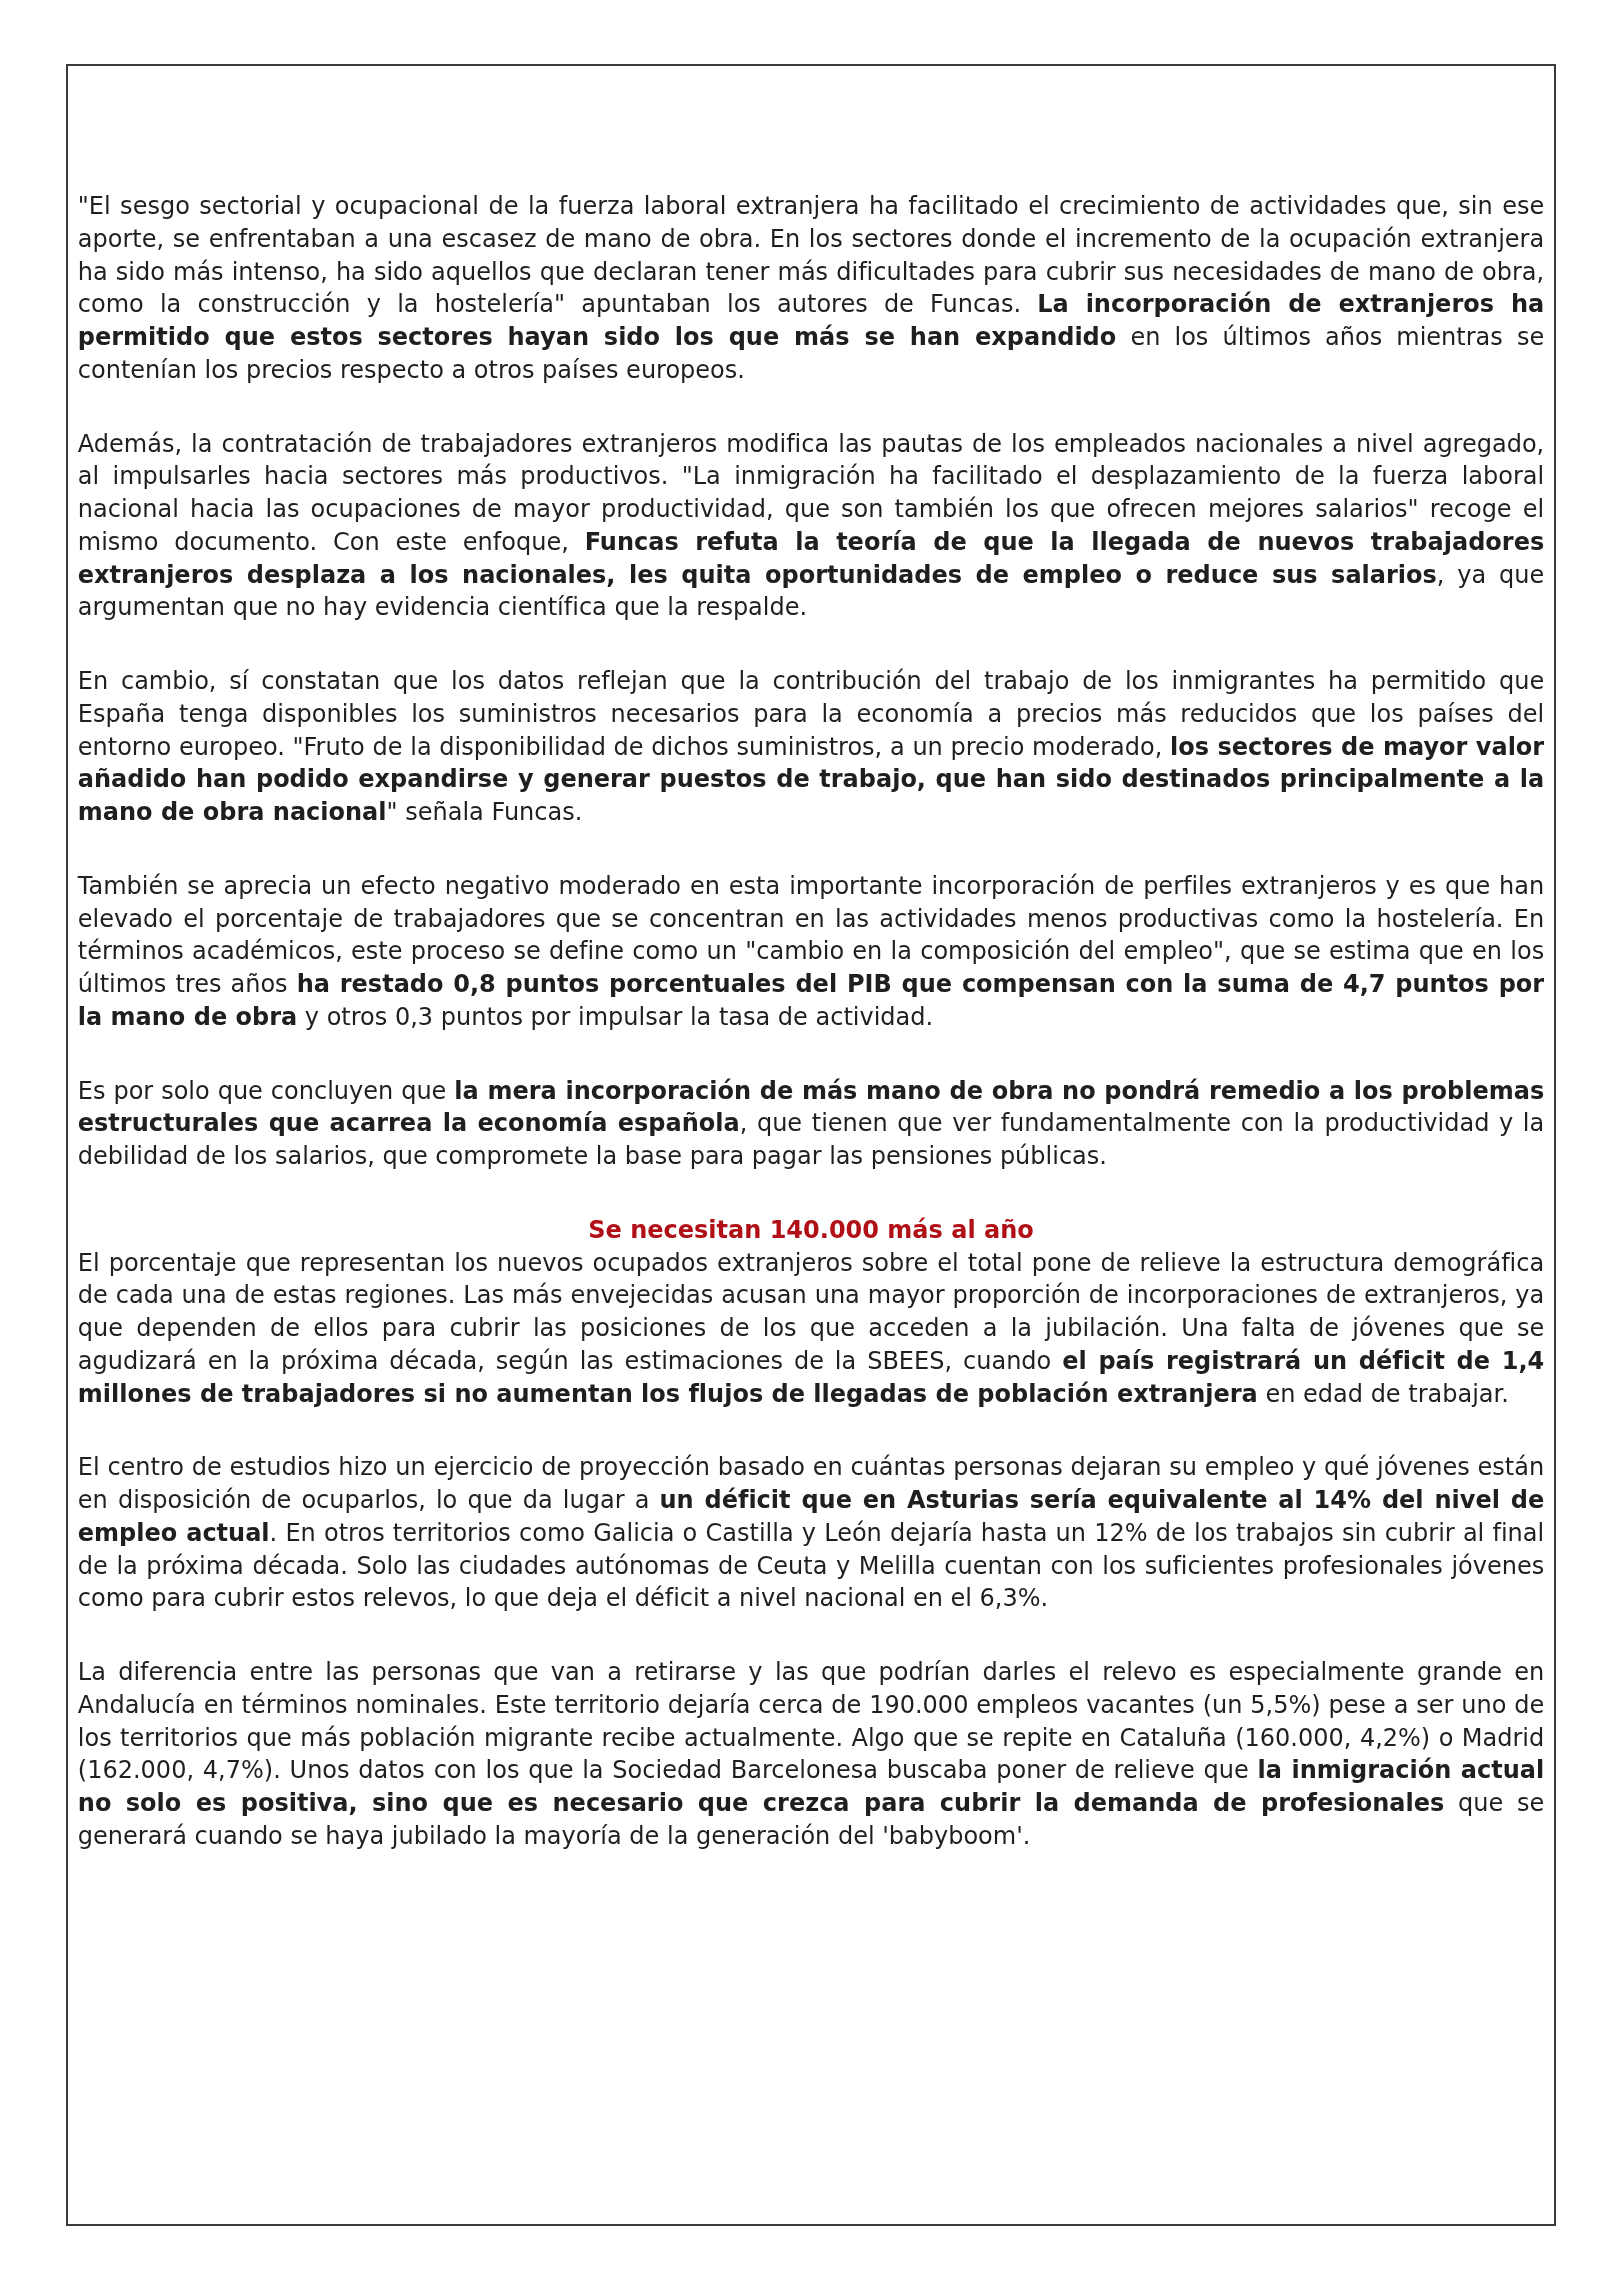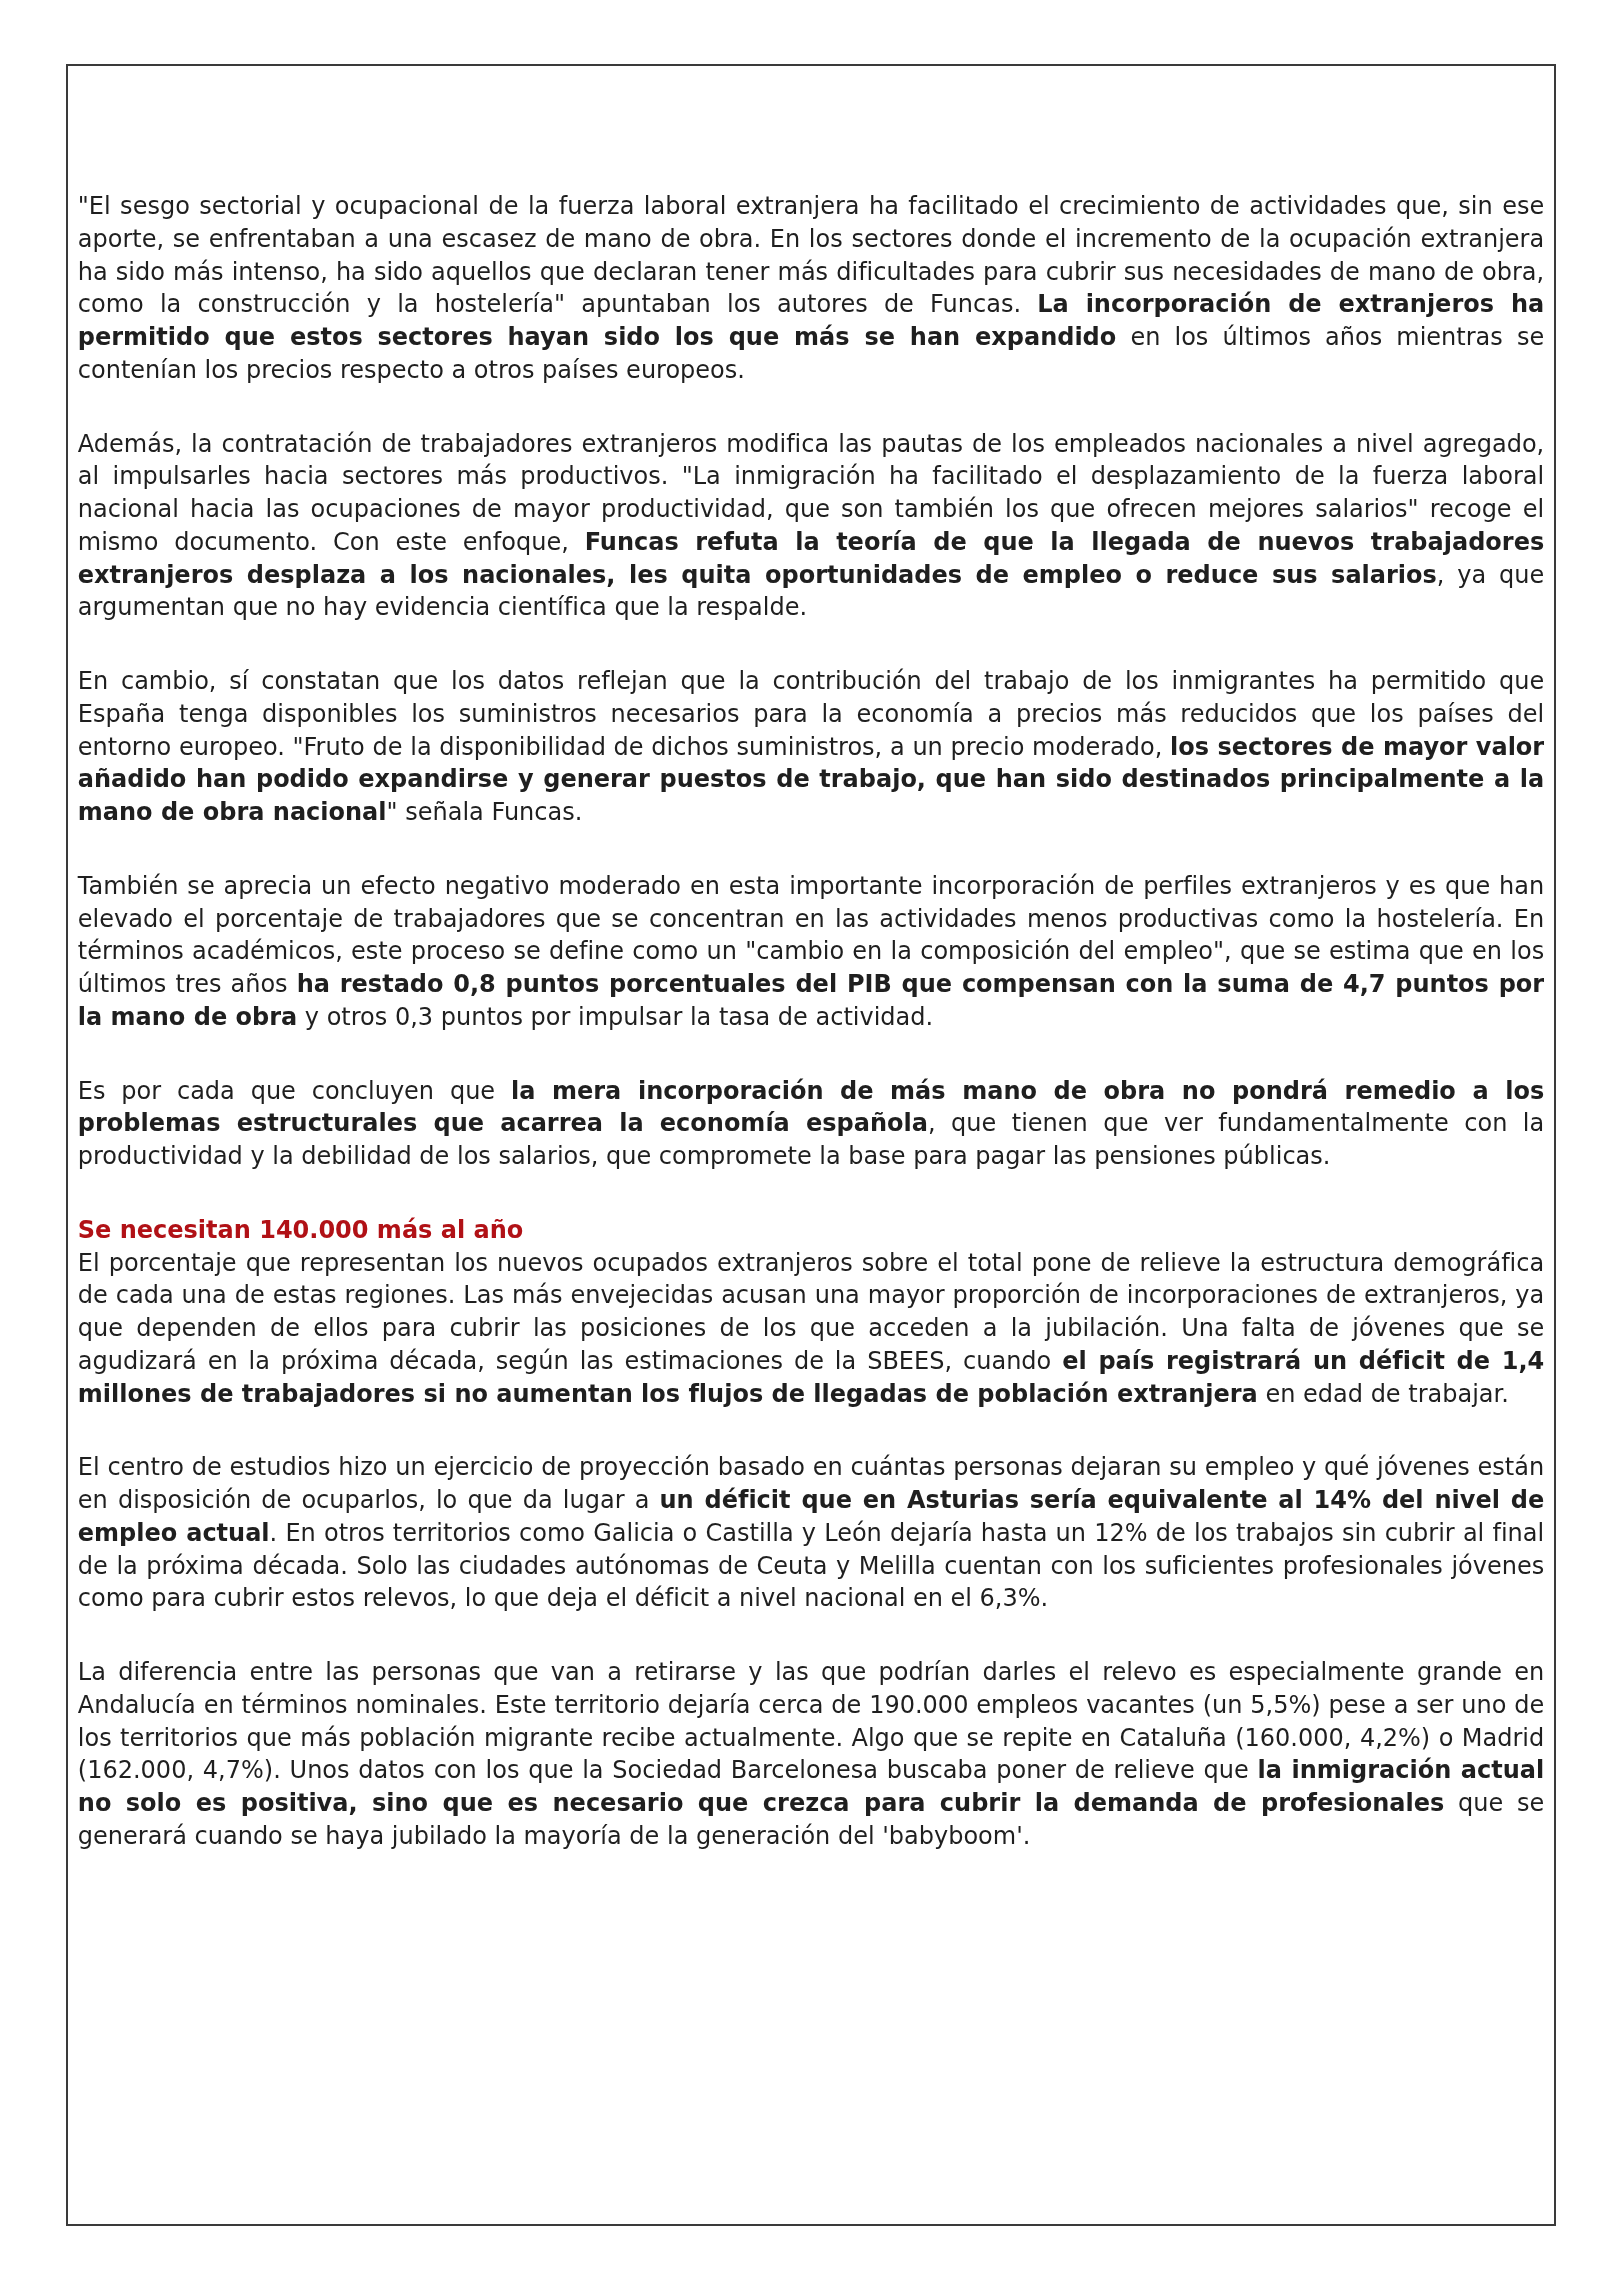--- a/index.html
+++ b/index.html
@@ -44,38 +44,38 @@
   }
   .article-body b{
     font-weight:bold;
   }
   .section-heading{
     margin:0;
     font-size:24px;
     line-height:1.365;
     font-weight:bold;
     color:var(--red);
-    text-align:left;
+    text-align:center;
   }
 </style>
 </head>
 <body>
 
 <div class="page-frame">
   <article class="article-body">
 
     <p><span>"El sesgo sectorial y ocupacional de la fuerza laboral extranjera ha facilitado el crecimiento de actividades que, sin ese aporte, se enfrentaban a una escasez de mano de obra. En los sectores donde el incremento de la ocupación extranjera ha sido más intenso, ha sido aquellos que declaran tener más dificultades para cubrir sus necesidades de mano de obra, como la construcción y la hostelería" apuntaban los autores de Funcas. </span><b>La incorporación de extranjeros ha permitido que estos sectores hayan sido los que más se han expandido</b><span> en los últimos años mientras se contenían los precios respecto a otros países europeos.</span></p>
 
     <p><span>Además, la contratación de trabajadores extranjeros modifica las pautas de los empleados nacionales a nivel agregado, al impulsarles hacia sectores más productivos. "La inmigración ha facilitado el desplazamiento de la fuerza laboral nacional hacia las ocupaciones de mayor productividad, que son también los que ofrecen mejores salarios" recoge el mismo documento. Con este enfoque, </span><b>Funcas refuta la teoría de que la llegada de nuevos trabajadores extranjeros desplaza a los nacionales, les quita oportunidades de empleo o reduce sus salarios</b><span>, ya que argumentan que no hay evidencia científica que la respalde.</span></p>
 
     <p><span>En cambio, sí constatan que los datos reflejan que la contribución del trabajo de los inmigrantes ha permitido que España tenga disponibles los suministros necesarios para la economía a precios más reducidos que los países del entorno europeo. "Fruto de la disponibilidad de dichos suministros, a un precio moderado, </span><b>los sectores de mayor valor añadido han podido expandirse y generar puestos de trabajo, que han sido destinados principalmente a la mano de obra nacional</b><span>" señala Funcas.</span></p>
 
     <p><span>También se aprecia un efecto negativo moderado en esta importante incorporación de perfiles extranjeros y es que han elevado el porcentaje de trabajadores que se concentran en las actividades menos productivas como la hostelería. En términos académicos, este proceso se define como un "cambio en la composición del empleo", que se estima que en los últimos tres años </span><b>ha restado 0,8 puntos porcentuales del PIB que compensan con la suma de 4,7 puntos por la mano de obra</b><span> y otros 0,3 puntos por impulsar la tasa de actividad.</span></p>
 
-    <p><span>Es por cada que concluyen que </span><b>la mera incorporación de más mano de obra no pondrá remedio a los problemas estructurales que acarrea la economía española</b><span>, que tienen que ver fundamentalmente con la productividad y la debilidad de los salarios, que compromete la base para pagar las pensiones públicas.</span></p>
+    <p><span>Es por solo que concluyen que </span><b>la mera incorporación de más mano de obra no pondrá remedio a los problemas estructurales que acarrea la economía española</b><span>, que tienen que ver fundamentalmente con la productividad y la debilidad de los salarios, que compromete la base para pagar las pensiones públicas.</span></p>
 
     <h2 class="section-heading">Se necesitan 140.000 más al año</h2>
 
     <p><span>El porcentaje que representan los nuevos ocupados extranjeros sobre el total pone de relieve la estructura demográfica de cada una de estas regiones. Las más envejecidas acusan una mayor proporción de incorporaciones de extranjeros, ya que dependen de ellos para cubrir las posiciones de los que acceden a la jubilación. Una falta de jóvenes que se agudizará en la próxima década, según las estimaciones de la SBEES, cuando </span><b>el país registrará un déficit de 1,4 millones de trabajadores si no aumentan los flujos de llegadas de población extranjera</b><span> en edad de trabajar.</span></p>
 
     <p><span>El centro de estudios hizo un ejercicio de proyección basado en cuántas personas dejaran su empleo y qué jóvenes están en disposición de ocuparlos, lo que da lugar a </span><b>un déficit que en Asturias sería equivalente al 14% del nivel de empleo actual</b><span>. En otros territorios como Galicia o Castilla y León dejaría hasta un 12% de los trabajos sin cubrir al final de la próxima década. Solo las ciudades autónomas de Ceuta y Melilla cuentan con los suficientes profesionales jóvenes como para cubrir estos relevos, lo que deja el déficit a nivel nacional en el 6,3%.</span></p>
 
     <p><span>La diferencia entre las personas que van a retirarse y las que podrían darles el relevo es especialmente grande en Andalucía en términos nominales. Este territorio dejaría cerca de 190.000 empleos vacantes (un 5,5%) pese a ser uno de los territorios que más población migrante recibe actualmente. Algo que se repite en Cataluña (160.000, 4,2%) o Madrid (162.000, 4,7%). Unos datos con los que la Sociedad Barcelonesa buscaba poner de relieve que </span><b>la inmigración actual no solo es positiva, sino que es necesario que crezca para cubrir la demanda de profesionales</b><span> que se generará cuando se haya jubilado la mayoría de la generación del 'babyboom'.</span></p>
 
   </article>

